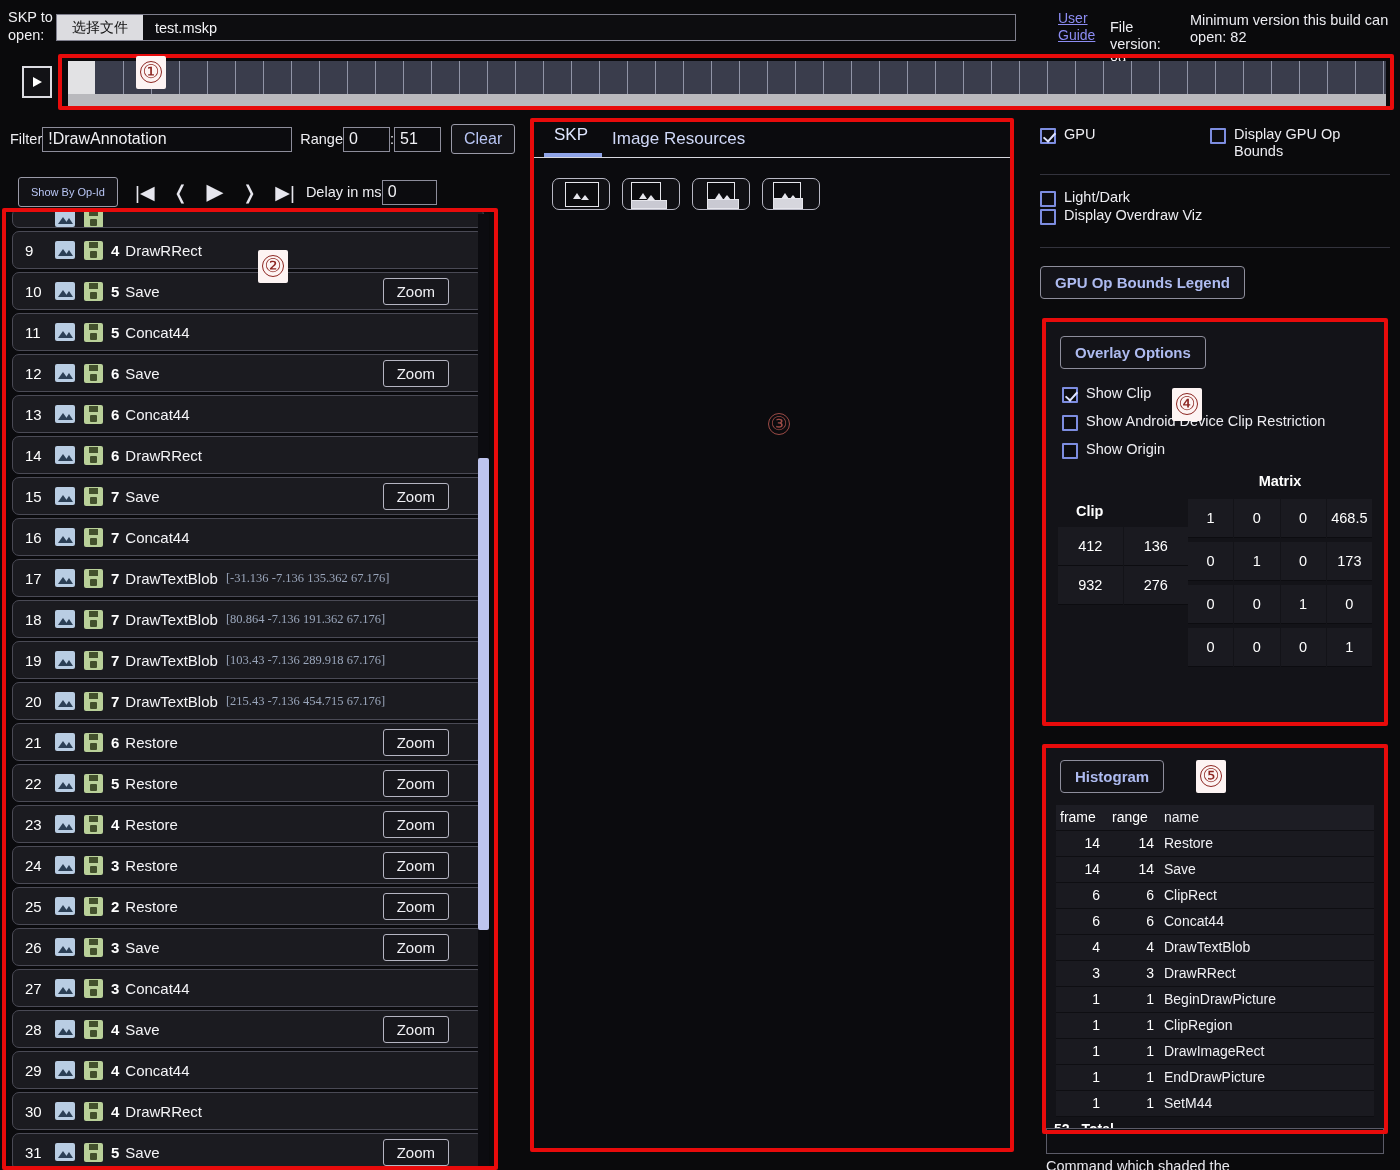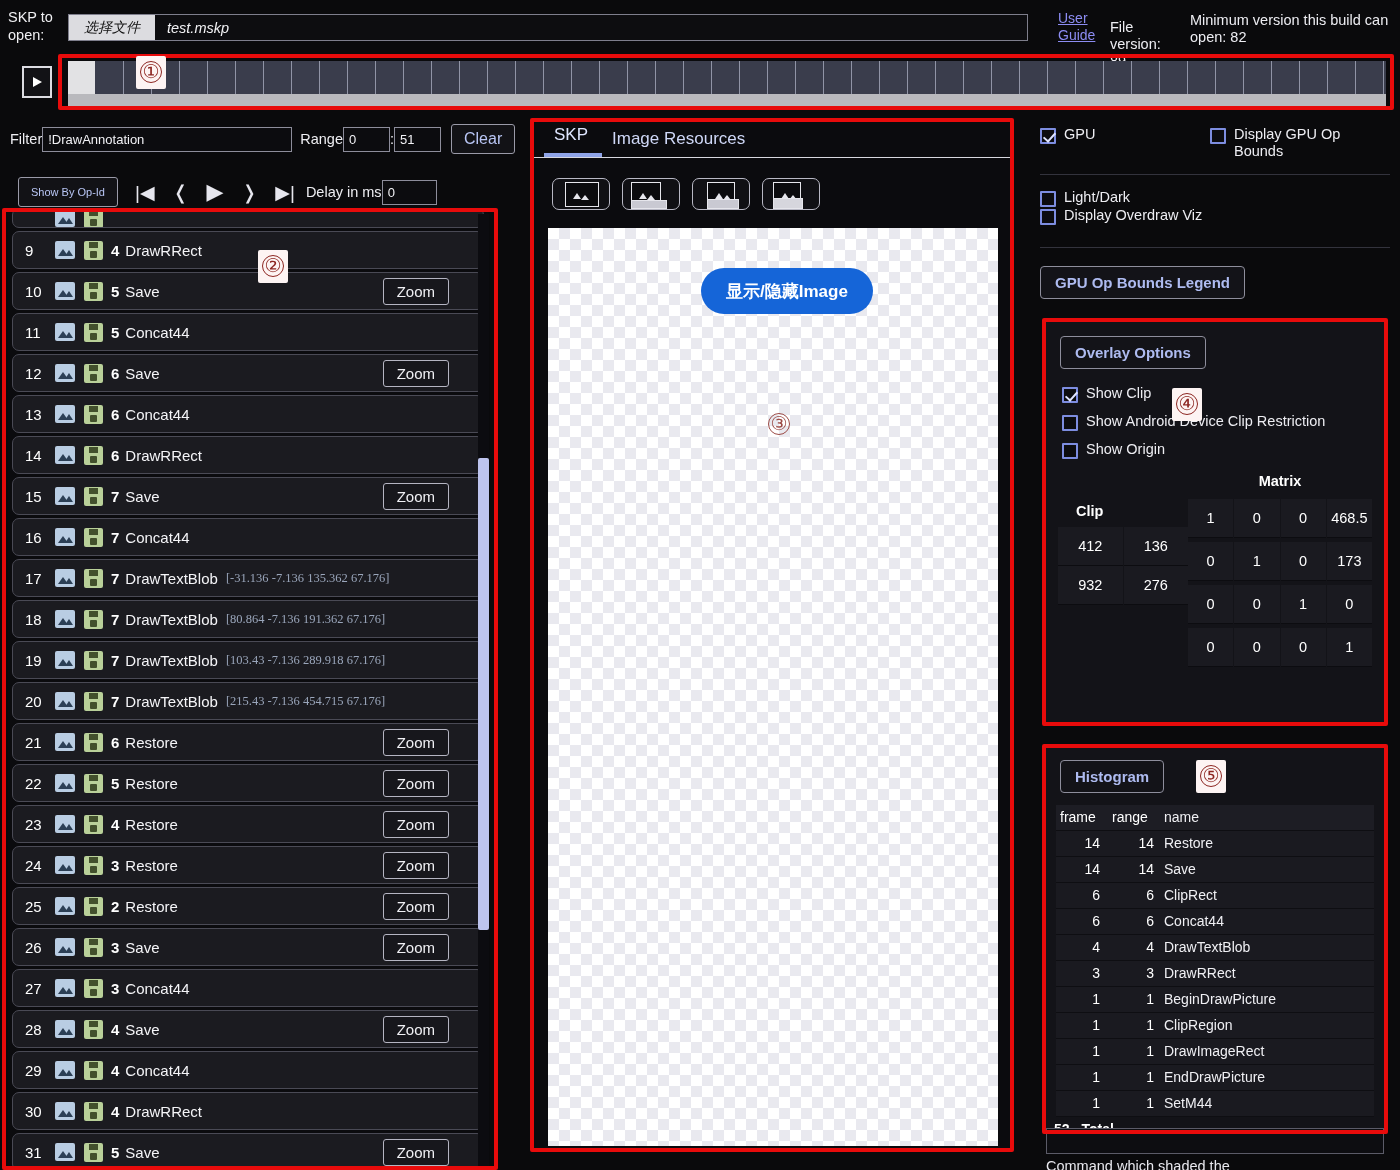--- a/index.html
+++ b/index.html
@@ -43,25 +43,25 @@
   .circnum.plain span { border-color: #9c4b46; color: #9c4b46; }
 
   
   .topbar { position: absolute; left: 0; top: 0; width: 1400px; height: 52px; }
   .skp-label {
     position: absolute; left: 8px; top: 8px;
     font-size: 14.5px; line-height: 18px; width: 62px;
     color: #f0f0f3;
   }
   .file-input {
-    position: absolute; left: 68px; top: 14px;
+    position: absolute; left: 56px; top: 14px;
     width: 960px; height: 27px;
     background: #0d0d10;
     border: 1px solid #7e7e8c;
-    display: flex; align-items: center; font-style: italic;
+    display: flex; align-items: center;
   }
   .choose-btn {
     background: #dcdce0; color: #111;
     height: 25px; min-width: 86px;
     font-size: 14px; line-height: 25px; text-align: center;
     padding: 0 6px;
   }
   .file-name { margin-left: 12px; font-size: 14.5px; color: #f2f2f5; }
   .user-guide {
     position: absolute; left: 1058px; top: 10px;
@@ -97,21 +97,21 @@
     width: 1318px; height: 12px;
     background: #b9b9bd;
   }
 
   
   .filter-row { position: absolute; left: 10px; top: 126px; height: 26px; display: flex; align-items: center; }
   .lbl { font-size: 14.5px; color: #eeeef2; }
   .inp {
     background: #0c0c0f; border: 1px solid #8d8d9b; color: #f1f1f5;
     font-family: "Liberation Sans", sans-serif;
-    font-size: 13px; height: 25px; padding: 0 5px;
+    font-size: 16px; height: 25px; padding: 0 5px;
   }
   .btn {
     background: #121216; border: 1px solid #9a9aa8; color: #b9c6f5;
     font-size: 16px; height: 30px; padding: 0 12px;
     font-family: "Liberation Sans", sans-serif;
     border-radius: 3px; cursor: pointer;
   }
   .ctrl-row { position: absolute; left: 18px; top: 176px; height: 32px; display: flex; align-items: center; gap: 0; }
   .navicon { color: #e6e6ee; font-size: 19px; padding: 0 9px; cursor: pointer; line-height: 1; }
   .navicon.big { font-size: 22px; }
@@ -606,23 +606,20 @@
         <div class="thumb v2">
           <div class="thumb-inner"></div>
         </div>
         <div class="thumb v3">
           <div class="thumb-inner"></div>
         </div>
         <div class="thumb v4">
           <div class="thumb-inner"></div>
         </div>
       </div>
-    <div class="canvas">
-      <div class="skp-button">显示/隐藏Image</div>
-    </div>
   </div>
   <div class="redbox" style="left:530px; top:118px; width:484px; height:1034px;"></div>
   <div class="circnum plain" style="left:764px; top:408px;"><span>③</span></div>
 
   <div class="rpanel">
     <div class="chkrow">
       <div class="chk-cell" style="width:170px;">
         <div class="chk on"></div>
         <div class="chk-label">GPU</div>
       </div>

